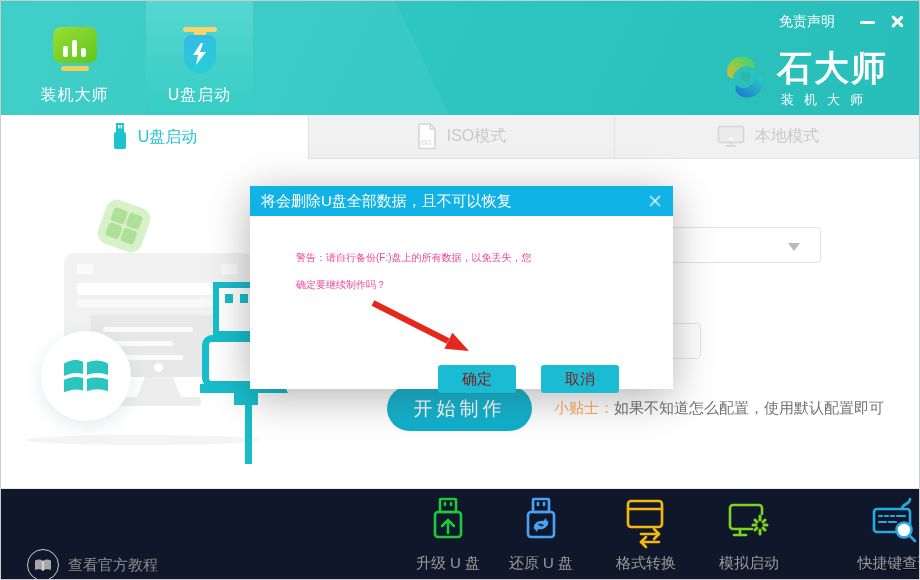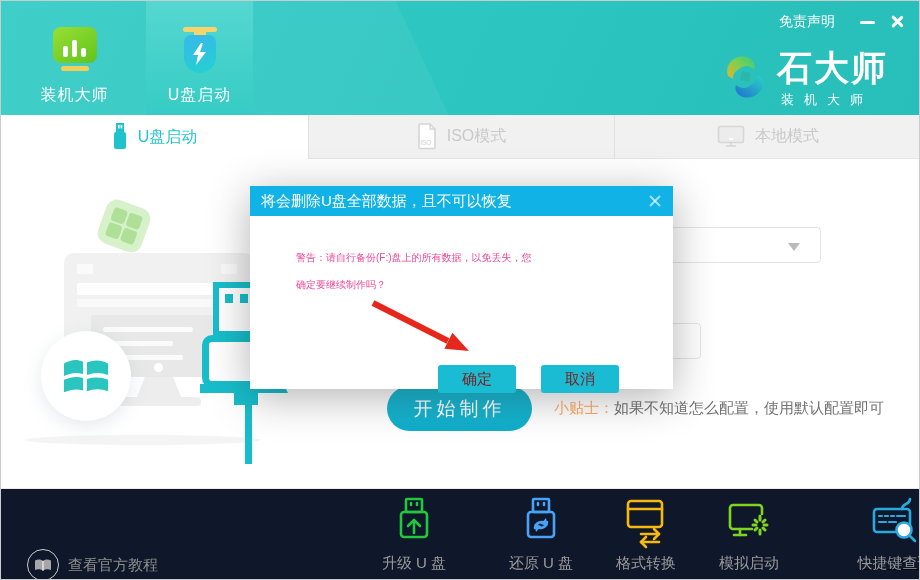--- a/index.html
+++ b/index.html
@@ -125,21 +125,21 @@
   .footer { position:absolute; left:0; top:462px; width:920px; height:117px; background:#0f172a;
             border-top:1px solid #e9e9e9;margin-top:25px; }
   .flink { position:absolute; top:60px; display:flex; align-items:center; gap:9px; cursor:pointer; }
   .flink .circle { width:32px; height:32px; border:1px solid #cbcbcb; border-radius:50%;
             display:flex; align-items:center; justify-content:center; }
   .flink .lbl { font-size:15px; color:#8d8d8d; }
   .link1 { left:26px; } .link2 { left:192px; }
   .tool { position:absolute; top:8px; width:110px; text-align:center; cursor:pointer; }
   .tool svg { display:block; margin:0 auto; }
   .tool .lbl { margin-top:5px; font-size:15px; color:#9b9b9b; }
-  .tool1 { left:358px; } .tool2 { left:485px; } .tool3 { left:590px; }
+  .tool1 { left:392px; } .tool2 { left:485px; } .tool3 { left:590px; }
   .tool4 { left:693px; } .tool5 { left:839px;text-decoration:underline; }
 </style>
 </head>
 <body>
 
 <div class="window">
 
   <div class="header">
 
     <div class="nav-tab" style="left:20px">

